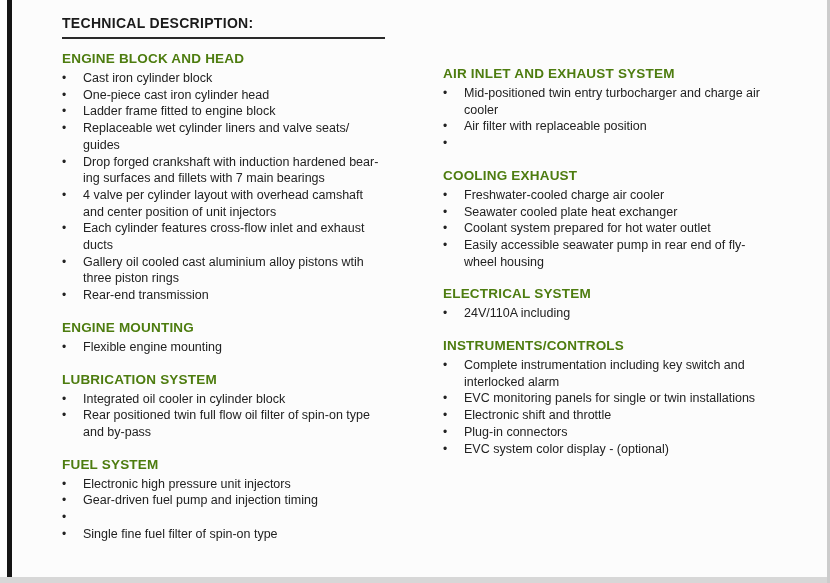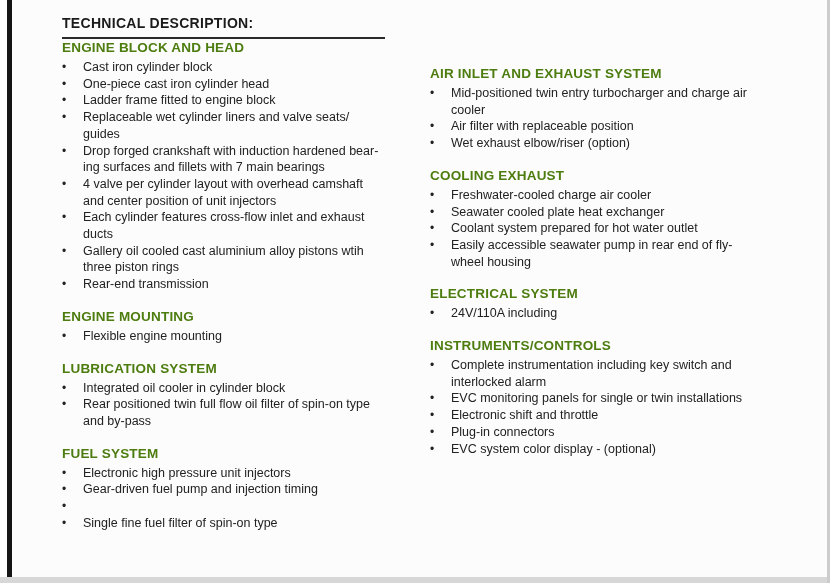--- a/index.html
+++ b/index.html
@@ -11,25 +11,26 @@
     position: relative;
     overflow: hidden;
   }
   
   .edge-left   { position: absolute; left: 7px; top: 0; width: 5px; height: 583px; background: #141414; }
   .edge-bottom { position: absolute; left: 0; bottom: 0; width: 830px; height: 6px; background: #d7d7d7; }
   .edge-right  { position: absolute; right: 0; top: 0; width: 3px; height: 583px; background: #cccccc; }
 
   .content { position: absolute; left: 62px; top: 16px; display: flex; }
   .col-left  { width: 368px; }
-  .col-right { width: 372px; padding-top: 49px; }
+  .col-right { width: 372px; margin-left: 13px; padding-top: 49px; }
 
   .underline-box {
     width: 323px;
     border-bottom: 2px solid #2a2a2a;
+    margin-bottom: 11px;
   }
   .main-heading {
     font-size: 14px; font-weight: bold; letter-spacing: 0.3px;
     margin: 0; padding: 0 0 7px 0; line-height: 14px;
     color: #1b1b1b;
   }
   .sec-title {
     font-size: 13.5px; font-weight: bold; letter-spacing: 0.2px;
     margin: 0 0 3px 0; line-height: 17px;
     color: #4d7c0f;
@@ -158,21 +159,20 @@
             <span class="dot">•</span>
             <span class="btxt">Mid-positioned twin entry turbocharger and charge air
 cooler</span>
           </li>
         <li>
             <span class="dot">•</span>
             <span class="btxt">Air filter with replaceable position</span>
           </li>
         <li>
             <span class="dot">•</span>
-            <span class="btxt">Wet exhaust elbow/riser (option)</span>
           </li>
       </ul>
     </div>
 
     <div class="section">
       <h2 class="sec-title">COOLING EXHAUST</h2>
       <ul class="bullets">
         <li>
             <span class="dot">•</span>
             <span class="btxt">Freshwater-cooled charge air cooler</span>

